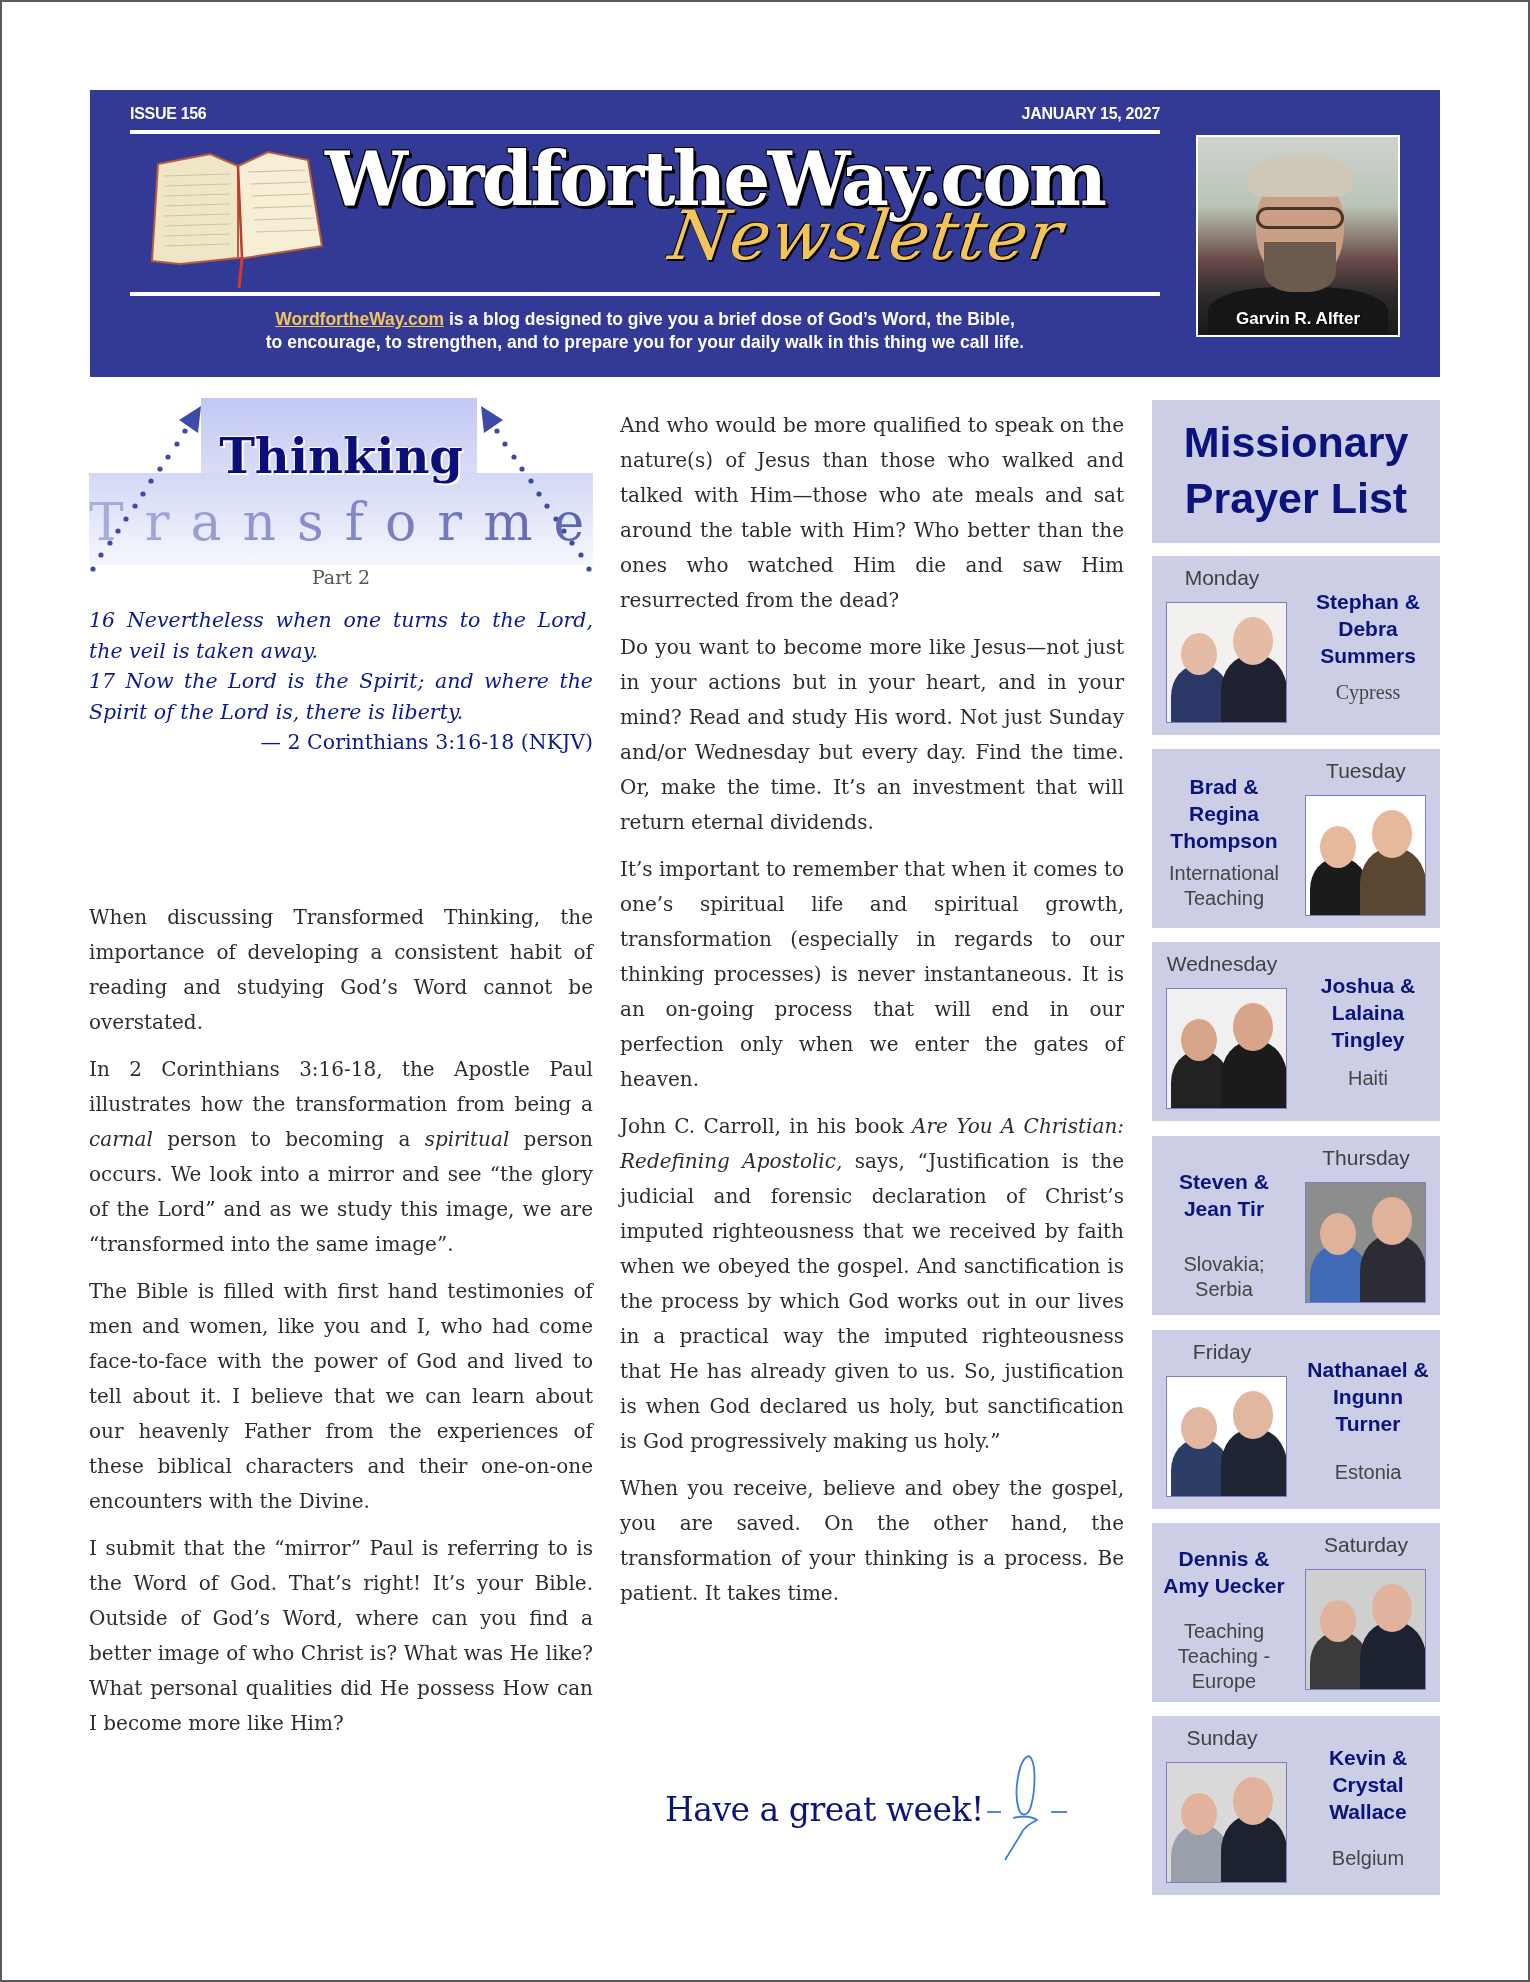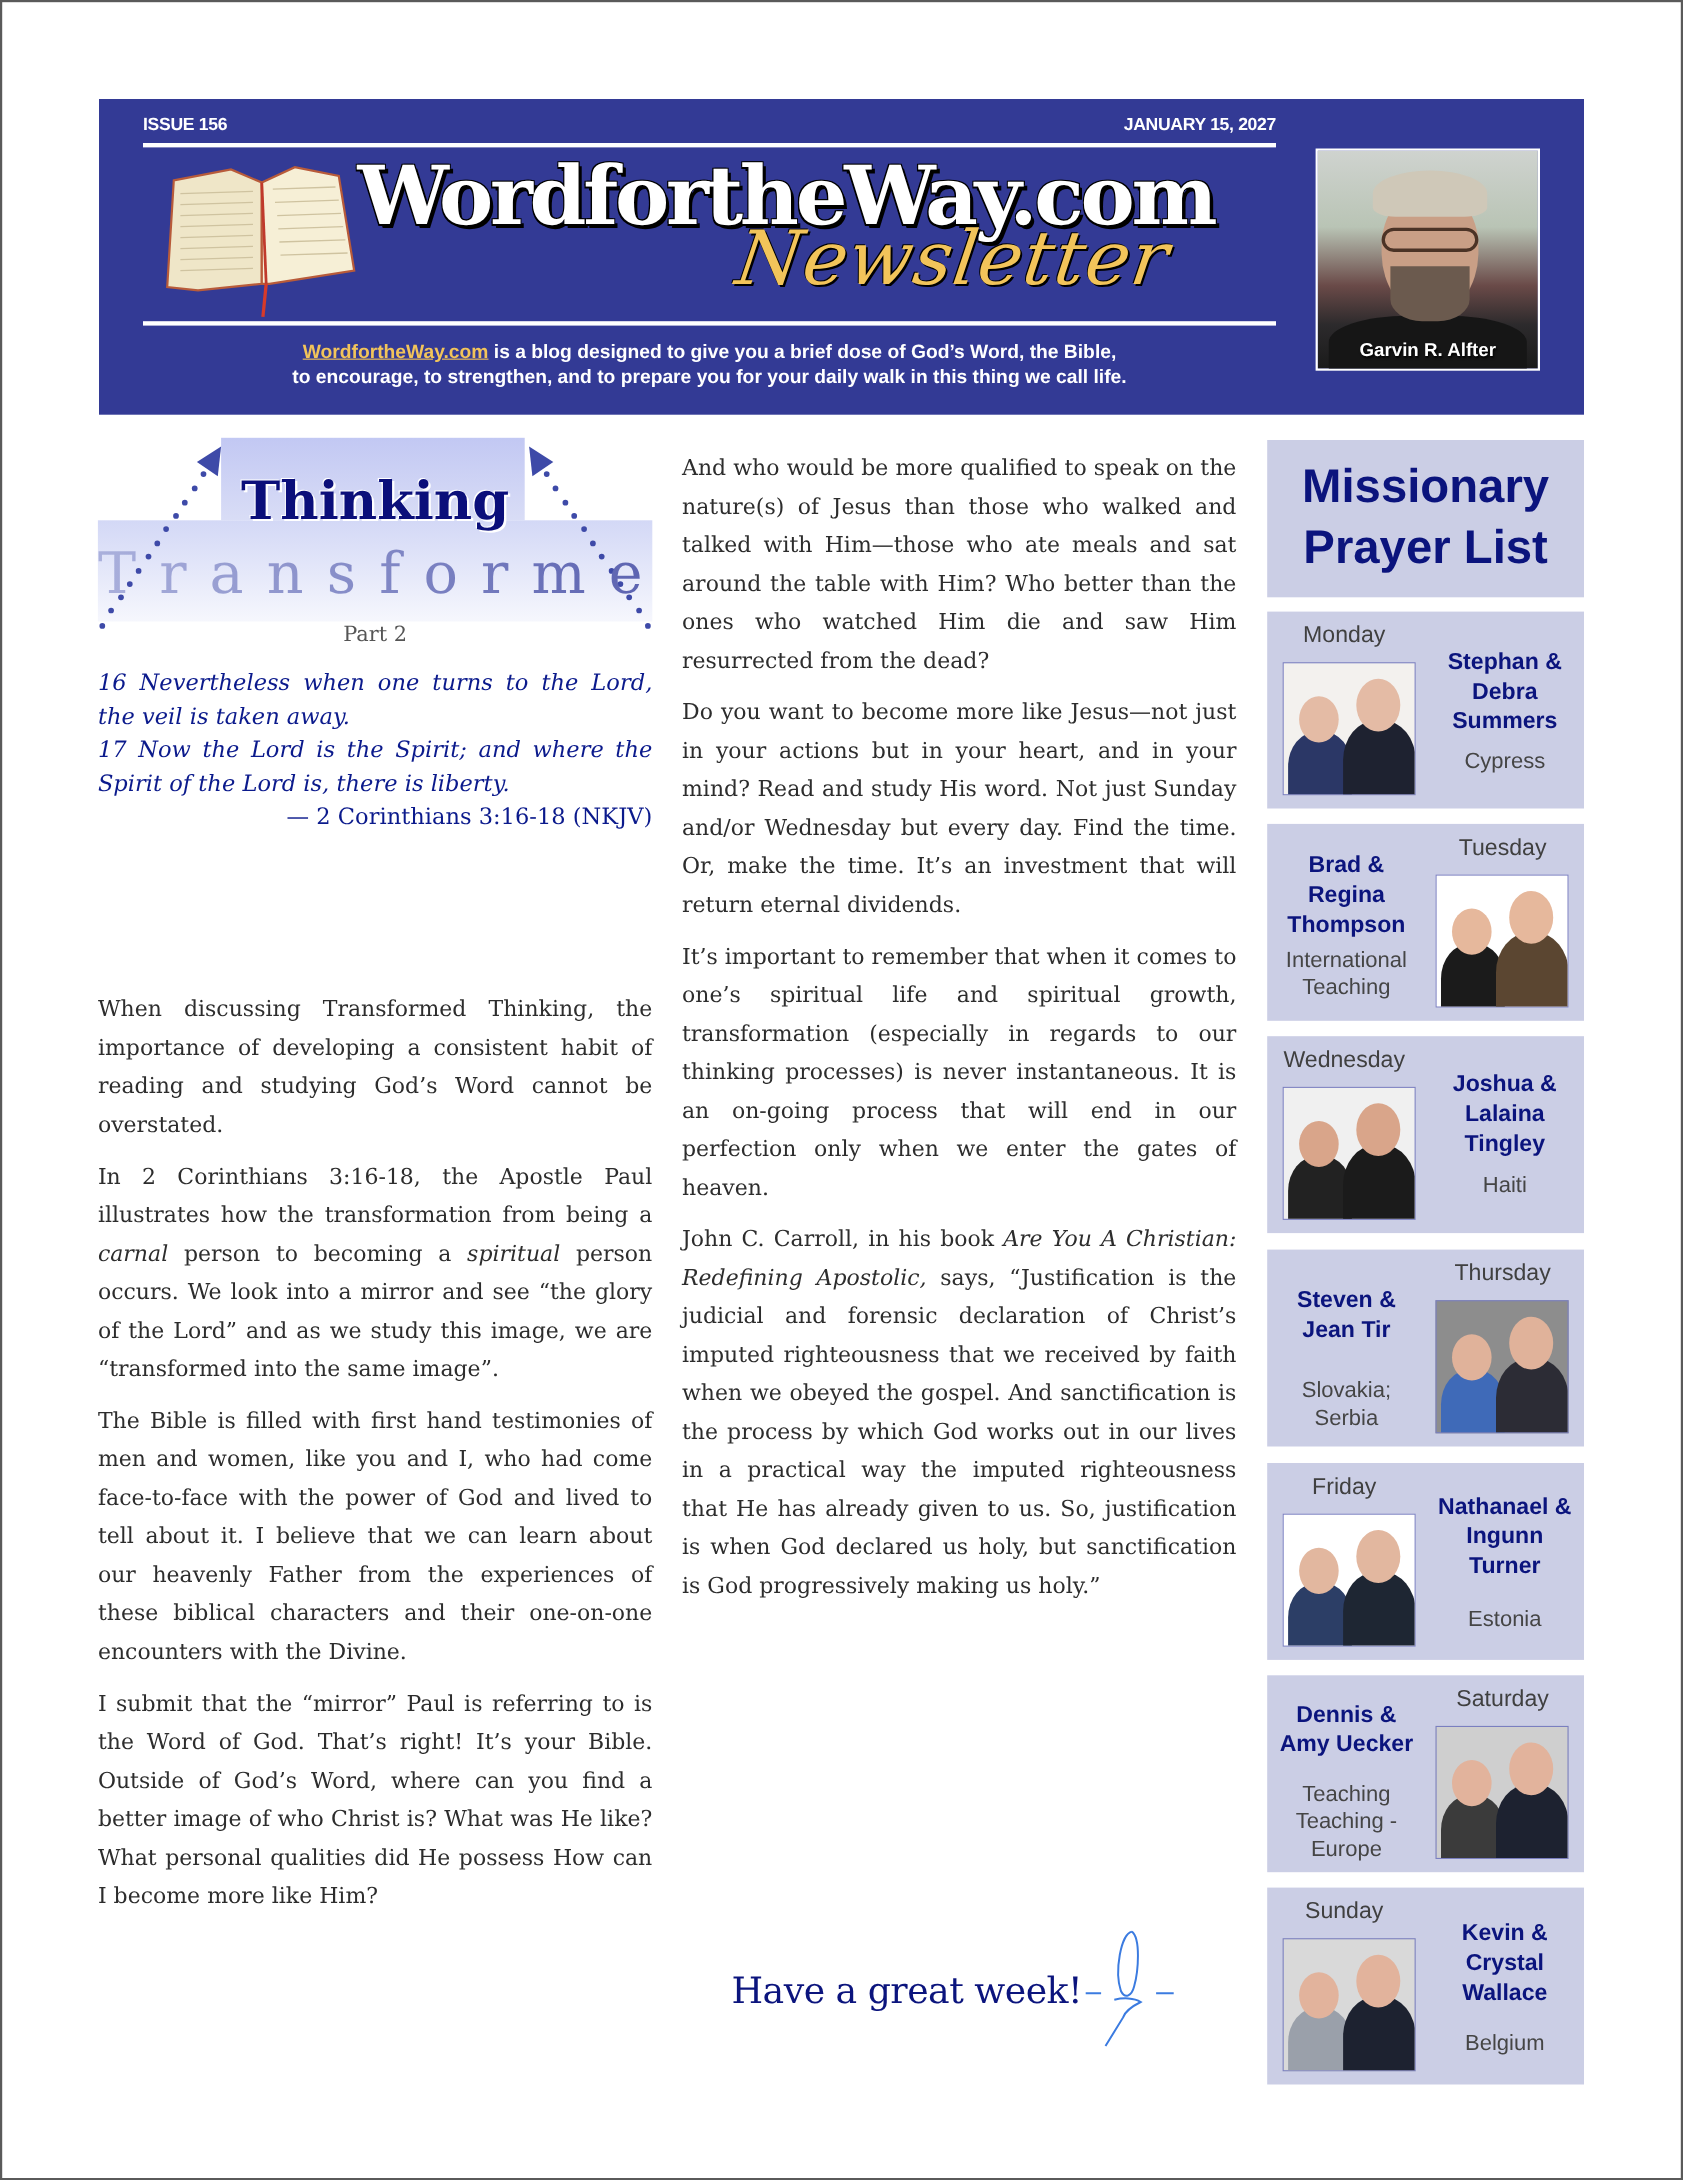--- a/index.html
+++ b/index.html
@@ -161,20 +161,21 @@
   <p><span>In 2 Corinthians 3:16-18, the Apostle Paul illustrates how the transformation from being a </span><em>carnal</em><span> person to becoming a </span><em>spiritual</em><span> person occurs. We look into a mirror and see “the glory of the Lord” and as we study this image, we are “transformed into the same image”.</span></p>
   <p>The Bible is filled with first hand testimonies of men and women, like you and I, who had come face-to-face with the power of God and lived to tell about it. I believe that we can learn about our heavenly Father from the experiences of these biblical characters and their one-on-one encounters with the Divine.</p>
   <p>I submit that the “mirror” Paul is referring to is the Word of God. That’s right! It’s your Bible. Outside of God’s Word, where can you find a better image of who Christ is? What was He like? What personal qualities did He possess How can I become more like Him?</p>
 </div>
 
 <div class="col col-mid">
   <p>And who would be more qualified to speak on the nature(s) of Jesus than those who walked and talked with Him—those who ate meals and sat around the table with Him? Who better than the ones who watched Him die and saw Him resurrected from the dead?</p>
   <p>Do you want to become more like Jesus—not just in your actions but in your heart, and in your mind? Read and study His word. Not just Sunday and/or Wednesday but every day. Find the time. Or, make the time. It’s an investment that will return eternal dividends.</p>
   <p>It’s important to remember that when it comes to one’s spiritual life and spiritual growth, transformation (especially in regards to our thinking processes) is never instantaneous. It is an on-going process that will end in our perfection only when we enter the gates of heaven.</p>
   <p><span>John C. Carroll, in his book </span><em>Are You A Christian: Redefining Apostolic,</em><span> says, “Justification is the judicial and forensic declaration of Christ’s imputed righteousness that we received by faith when we obeyed the gospel. And sanctification is the process by which God works out in our lives in a practical way the imputed righteousness that He has already given to us. So, justification is when God declared us holy, but sanctification is God progressively making us holy.”</span></p>
+  <p>When you receive, believe and obey the gospel, you are saved. On the other hand, the transformation of your thinking is a process. Be patient. It takes time.</p>
 </div>
 
 <div class="closing">Have a great week!</div>
 <svg class="signature" viewBox="0 0 86 110">
   <g fill="none" stroke="#3b7be0" stroke-width="1.8">
     <path d="M2,60 L16,60"></path>
     <path d="M66,60 L82,60"></path>
     <path d="M44,4 C34,6 28,40 34,58 C38,66 44,62 46,54 C50,40 52,10 44,4"></path>
     <path d="M28,66 C36,64 46,64 52,68 C44,72 38,76 36,82 L20,108"></path>
   </g>
@@ -192,21 +193,21 @@
         <div class="p-person" style="left: 4px; top: 62px; width: 58px; height: 70px; background: rgb(43, 55, 102);"></div>
         <div class="p-head" style="left: 14px; top: 30px; width: 36px; height: 42px; background: rgb(228, 187, 165);"></div>
         <div class="p-person" style="left: 54px; top: 52px; width: 66px; height: 80px; background: rgb(30, 34, 48);"></div>
         <div class="p-head" style="left: 66px; top: 14px; width: 40px; height: 48px; background: rgb(228, 187, 165);"></div>
       </div>
       <div class="names" style="top: 32px;">
         <div>Stephan &amp;</div>
         <div>Debra</div>
         <div>Summers</div>
       </div>
-      <div class="loc" style="top: 124px;">
+      <div class="loc" style="top: 124px; font-family: Liberation Serif, serif;">
         <div>Cypress</div>
       </div>
     </div>
     <div class="card photo-right" style="top: 749px;">
       <div class="day">Tuesday</div>
       <div class="photo" style="background: rgb(255, 255, 255);">
         <div class="p-person" style="left: 4px; top: 62px; width: 58px; height: 70px; background: rgb(27, 27, 27);"></div>
         <div class="p-head" style="left: 14px; top: 30px; width: 36px; height: 42px; background: rgb(230, 184, 156);"></div>
         <div class="p-person" style="left: 54px; top: 52px; width: 66px; height: 80px; background: rgb(91, 70, 49);"></div>
         <div class="p-head" style="left: 66px; top: 14px; width: 40px; height: 48px; background: rgb(230, 184, 156);"></div>

